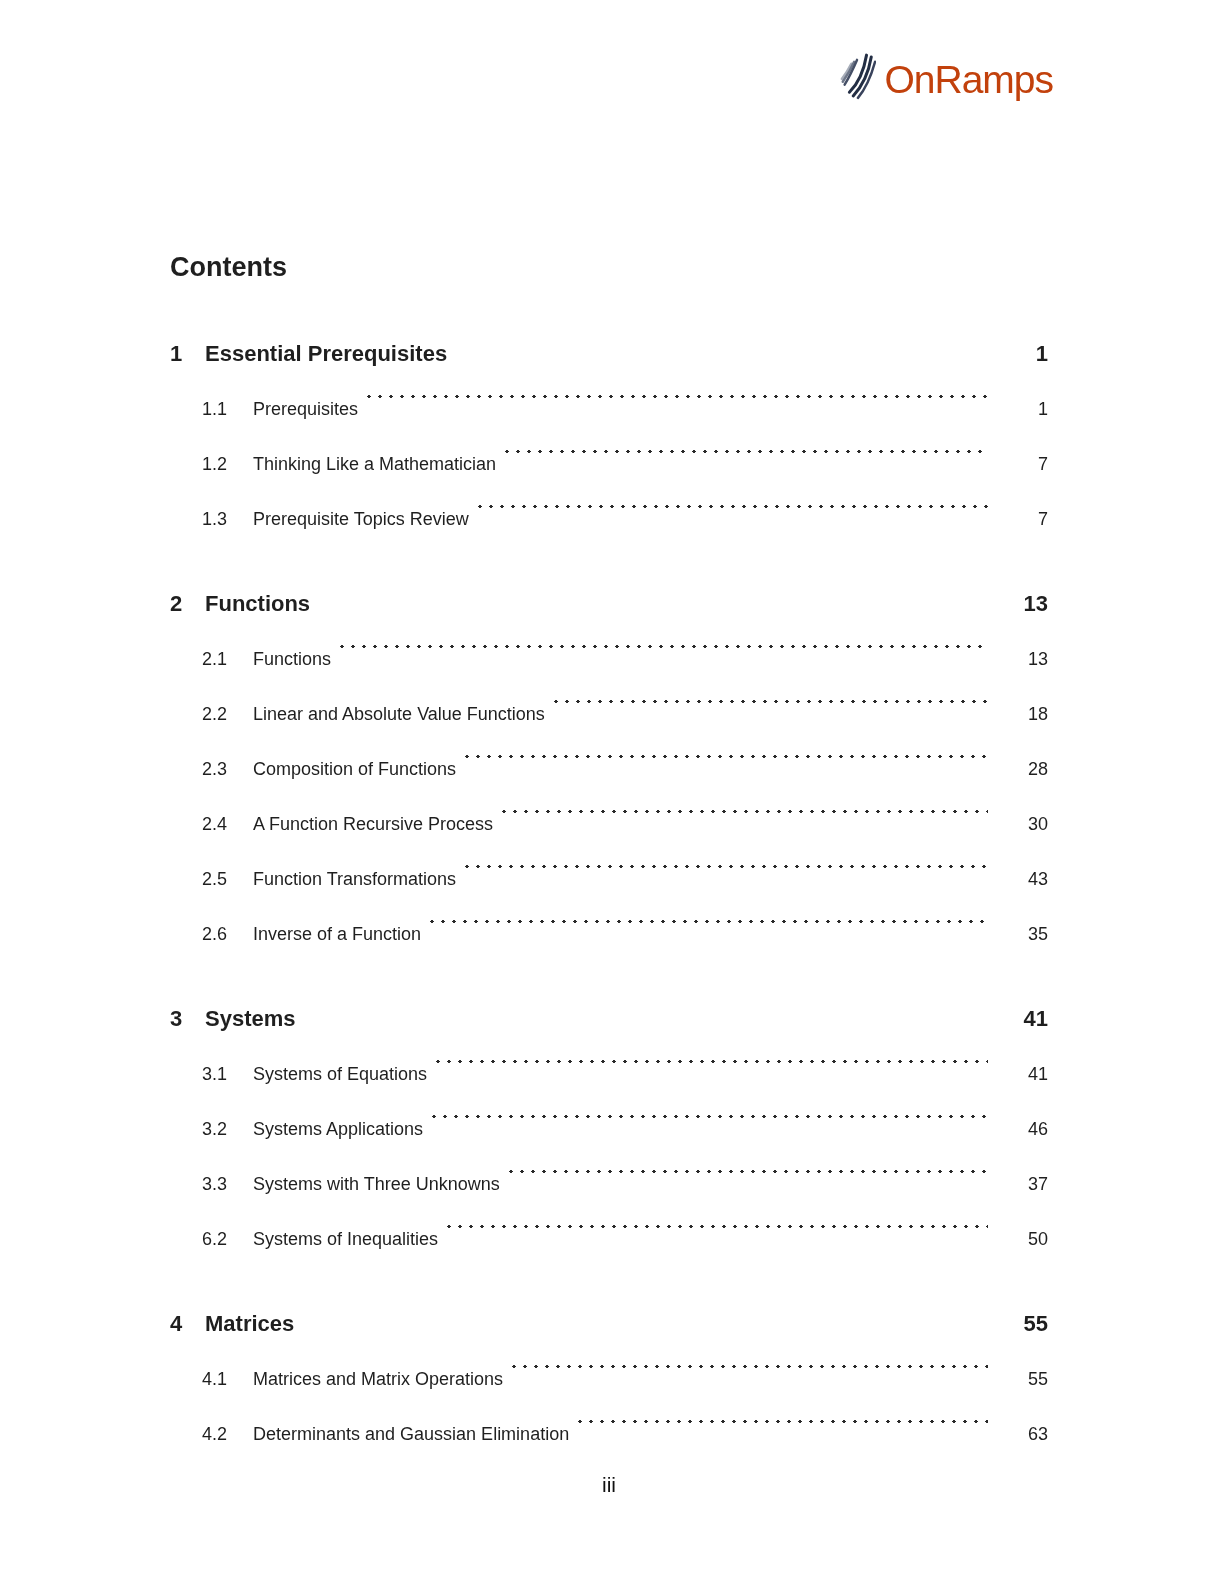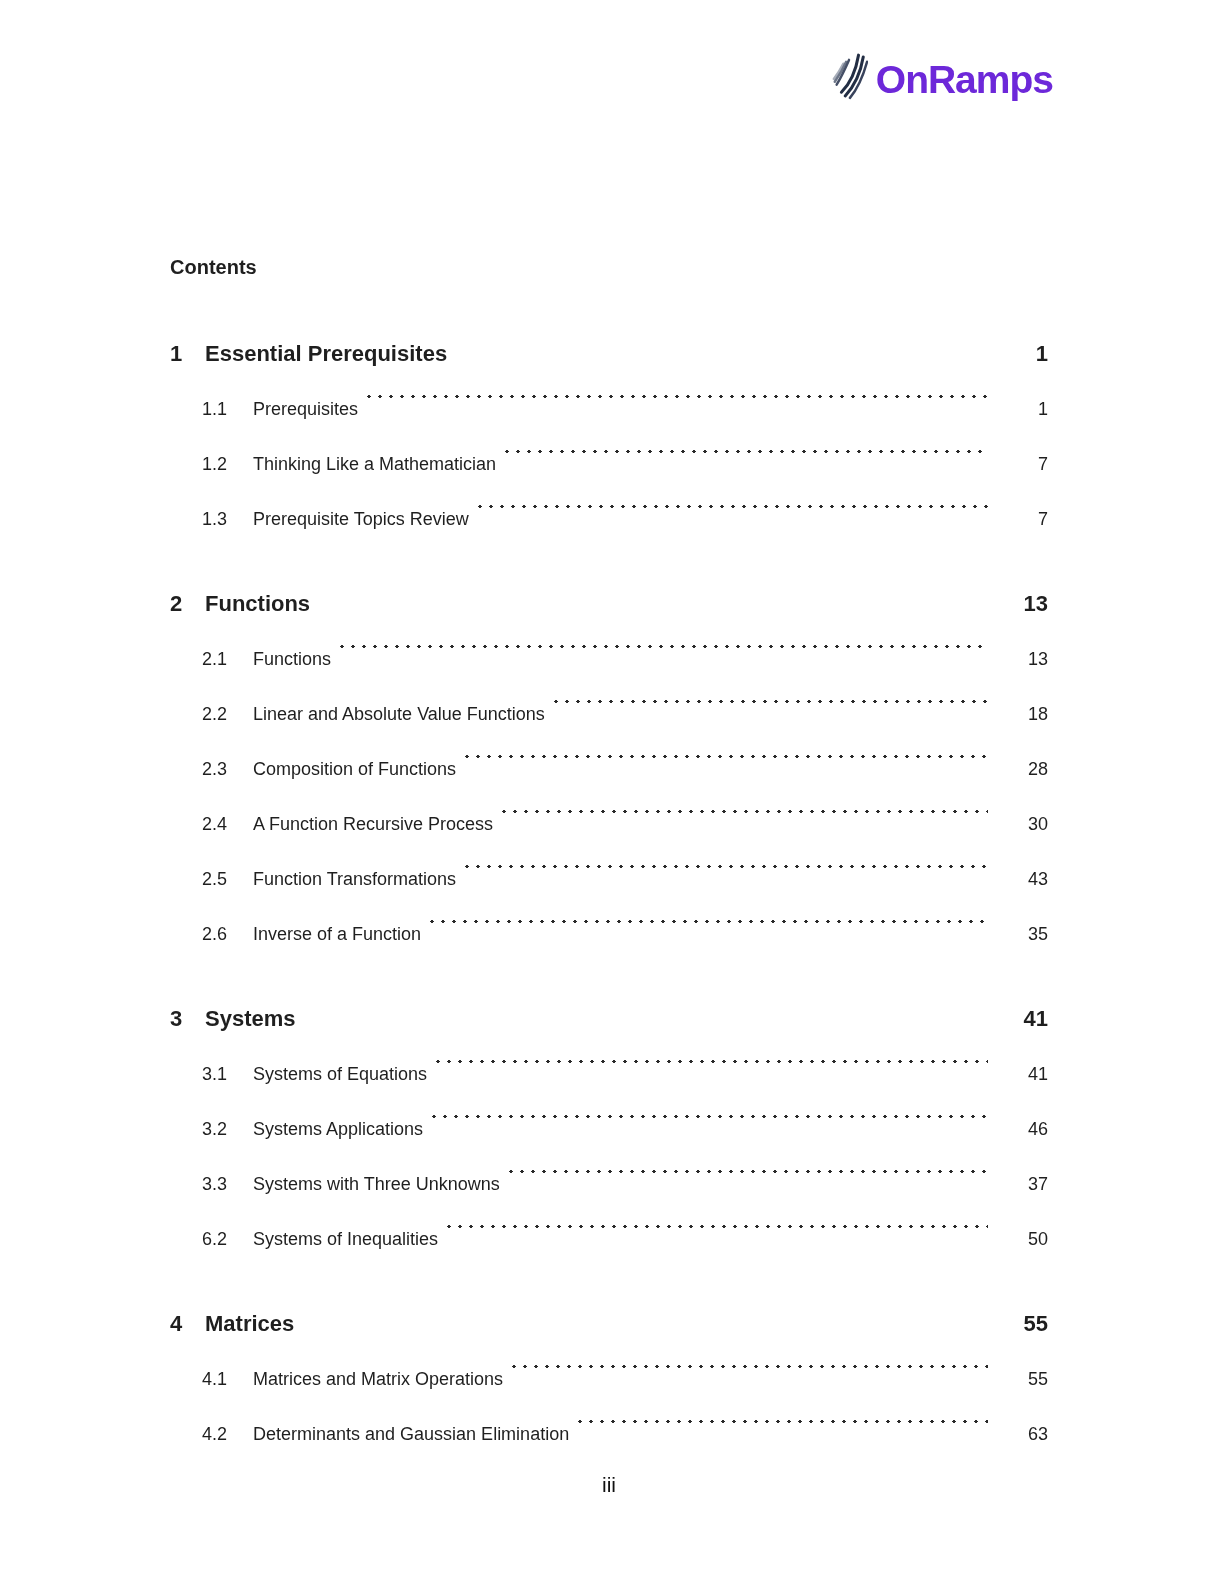--- a/index.html
+++ b/index.html
@@ -7,28 +7,28 @@
     width:1224px;height:1584px;background:#ffffff;
     font-family:"Liberation Sans","DejaVu Sans",sans-serif;
     color:#1f1f1f;position:relative;overflow:hidden;
   }
   .logo{
     position:absolute;top:53px;right:171px;
     display:flex;align-items:flex-end;gap:8px;
   }
   .logo svg{display:block;}
   .wordmark{
-    font-size:39px;font-weight:700;letter-spacing:-1px;
-    color:#6d28d9;line-height:1;padding-bottom:2px;
+    font-size:39px;font-weight:400;letter-spacing:-1px;
+    color:#c2410c;line-height:1;padding-bottom:2px;
   }
   .content{
     position:absolute;left:170px;top:0;width:878px;
   }
   h1.contents{
-    margin:250px 0 0 0;font-size:20px;line-height:34px;
+    margin:250px 0 0 0;font-size:27px;line-height:34px;
     font-weight:700;color:#1f1f1f;letter-spacing:0;
   }
   .chapter{margin:0;}
   .chapter-row{
     display:flex;align-items:baseline;height:30px;line-height:30px;
     margin-top:55px;font-size:22px;font-weight:700;
   }
   .ch-num{width:35px;flex:0 0 auto;}
   .ch-title{flex:0 0 auto;}
   .spacer{flex:1 1 auto;}

